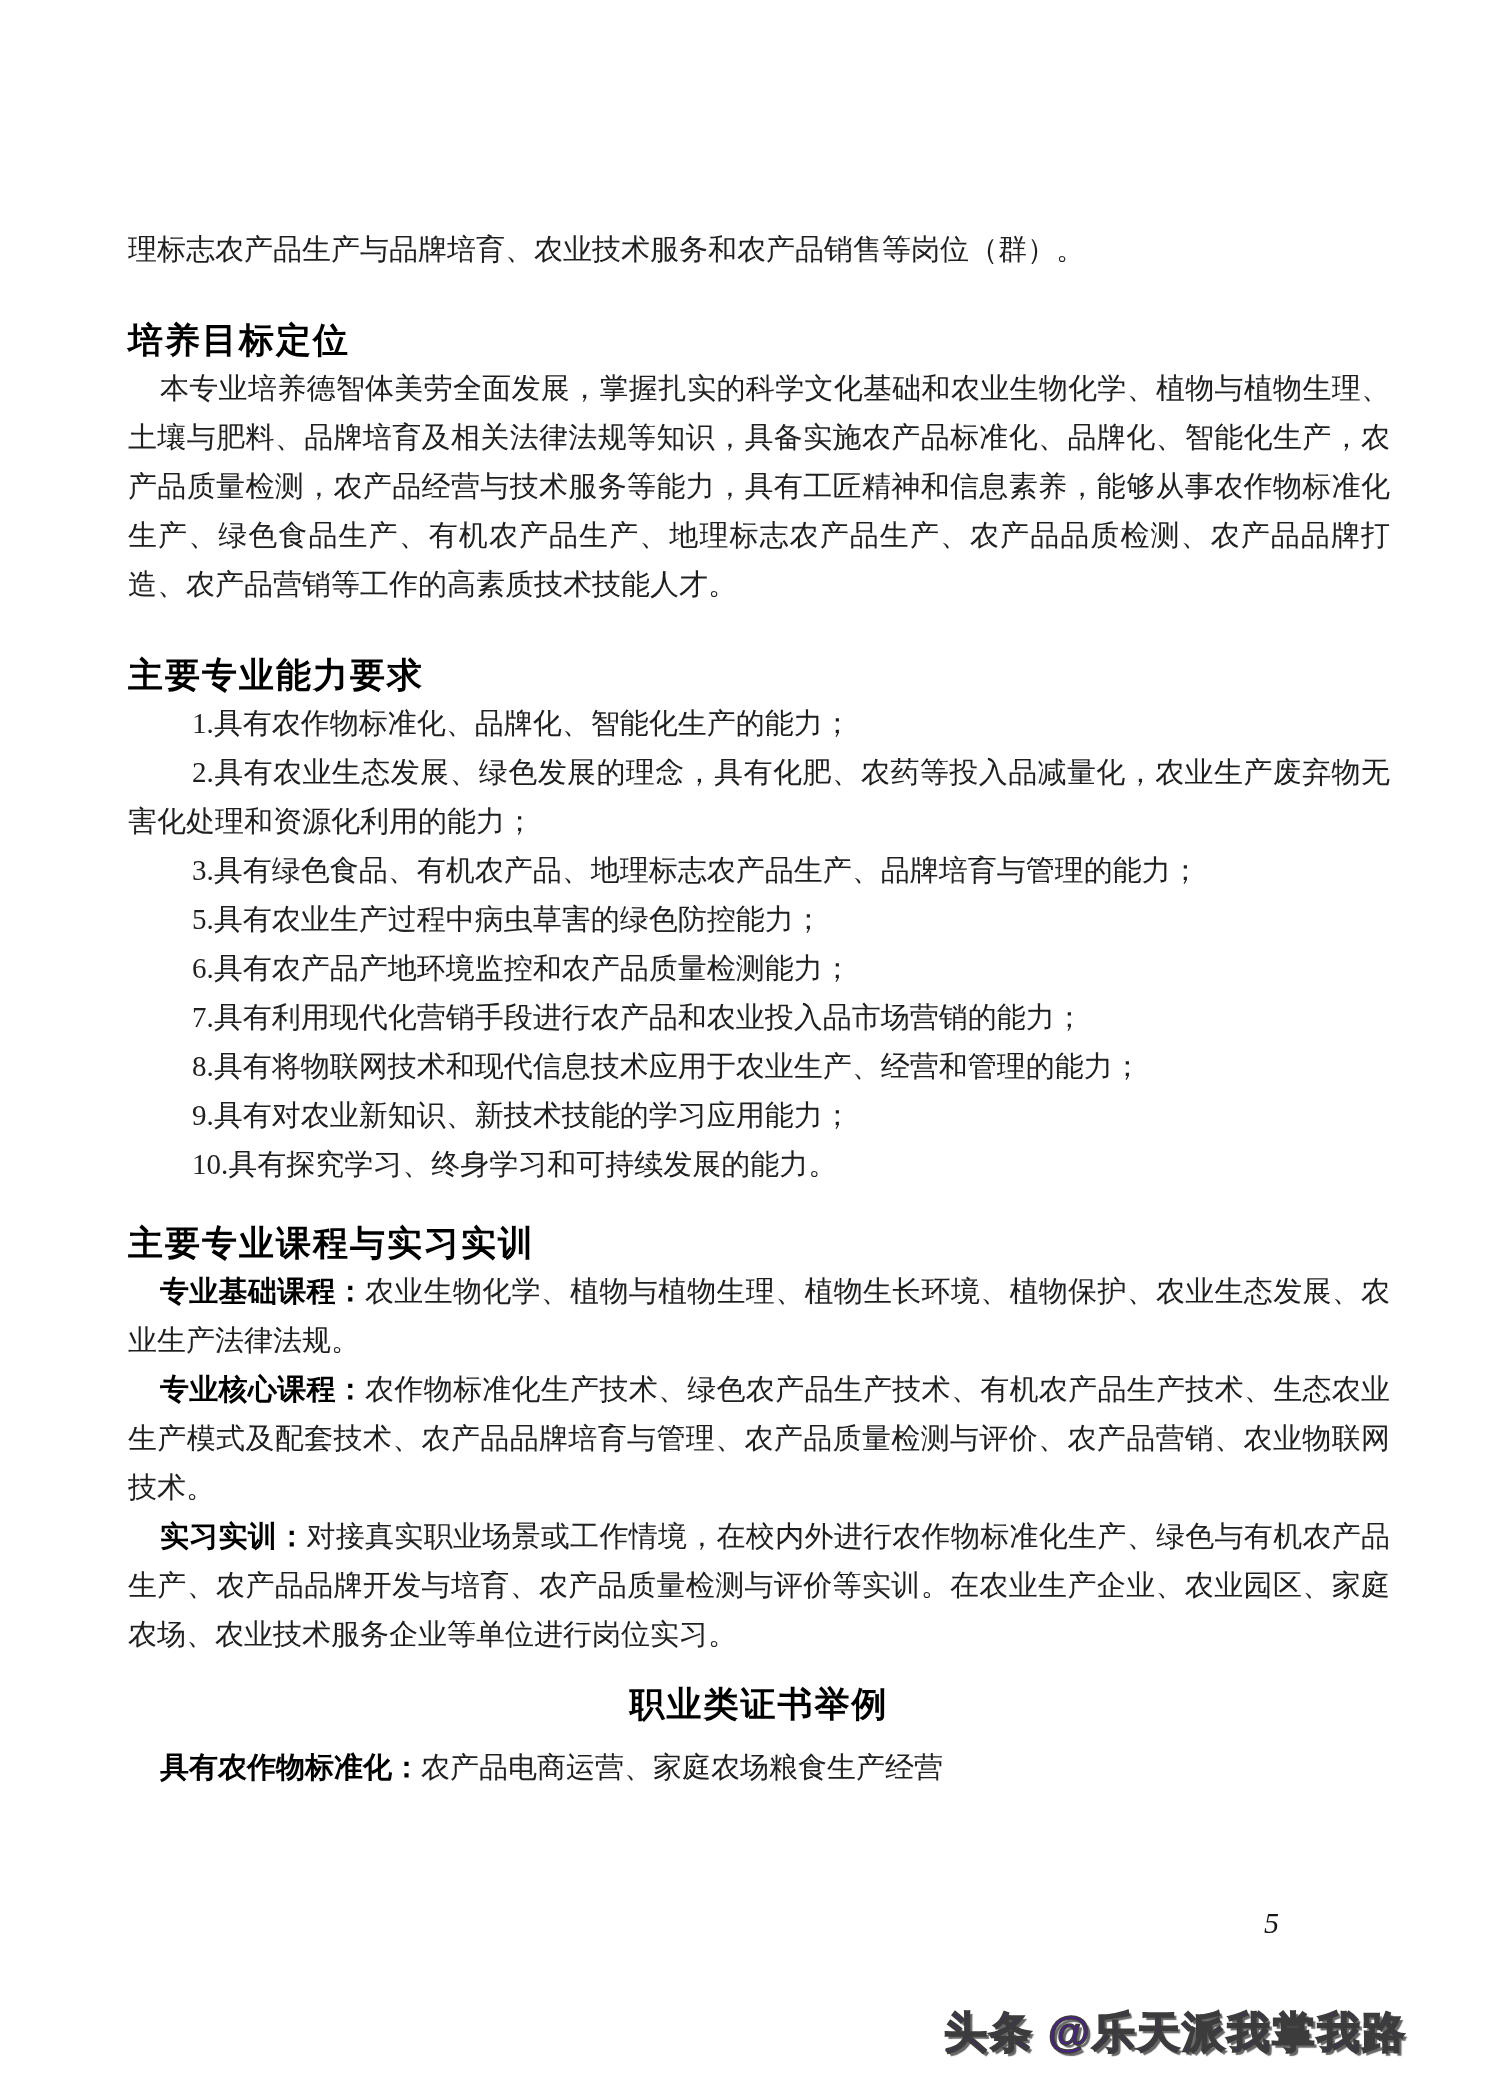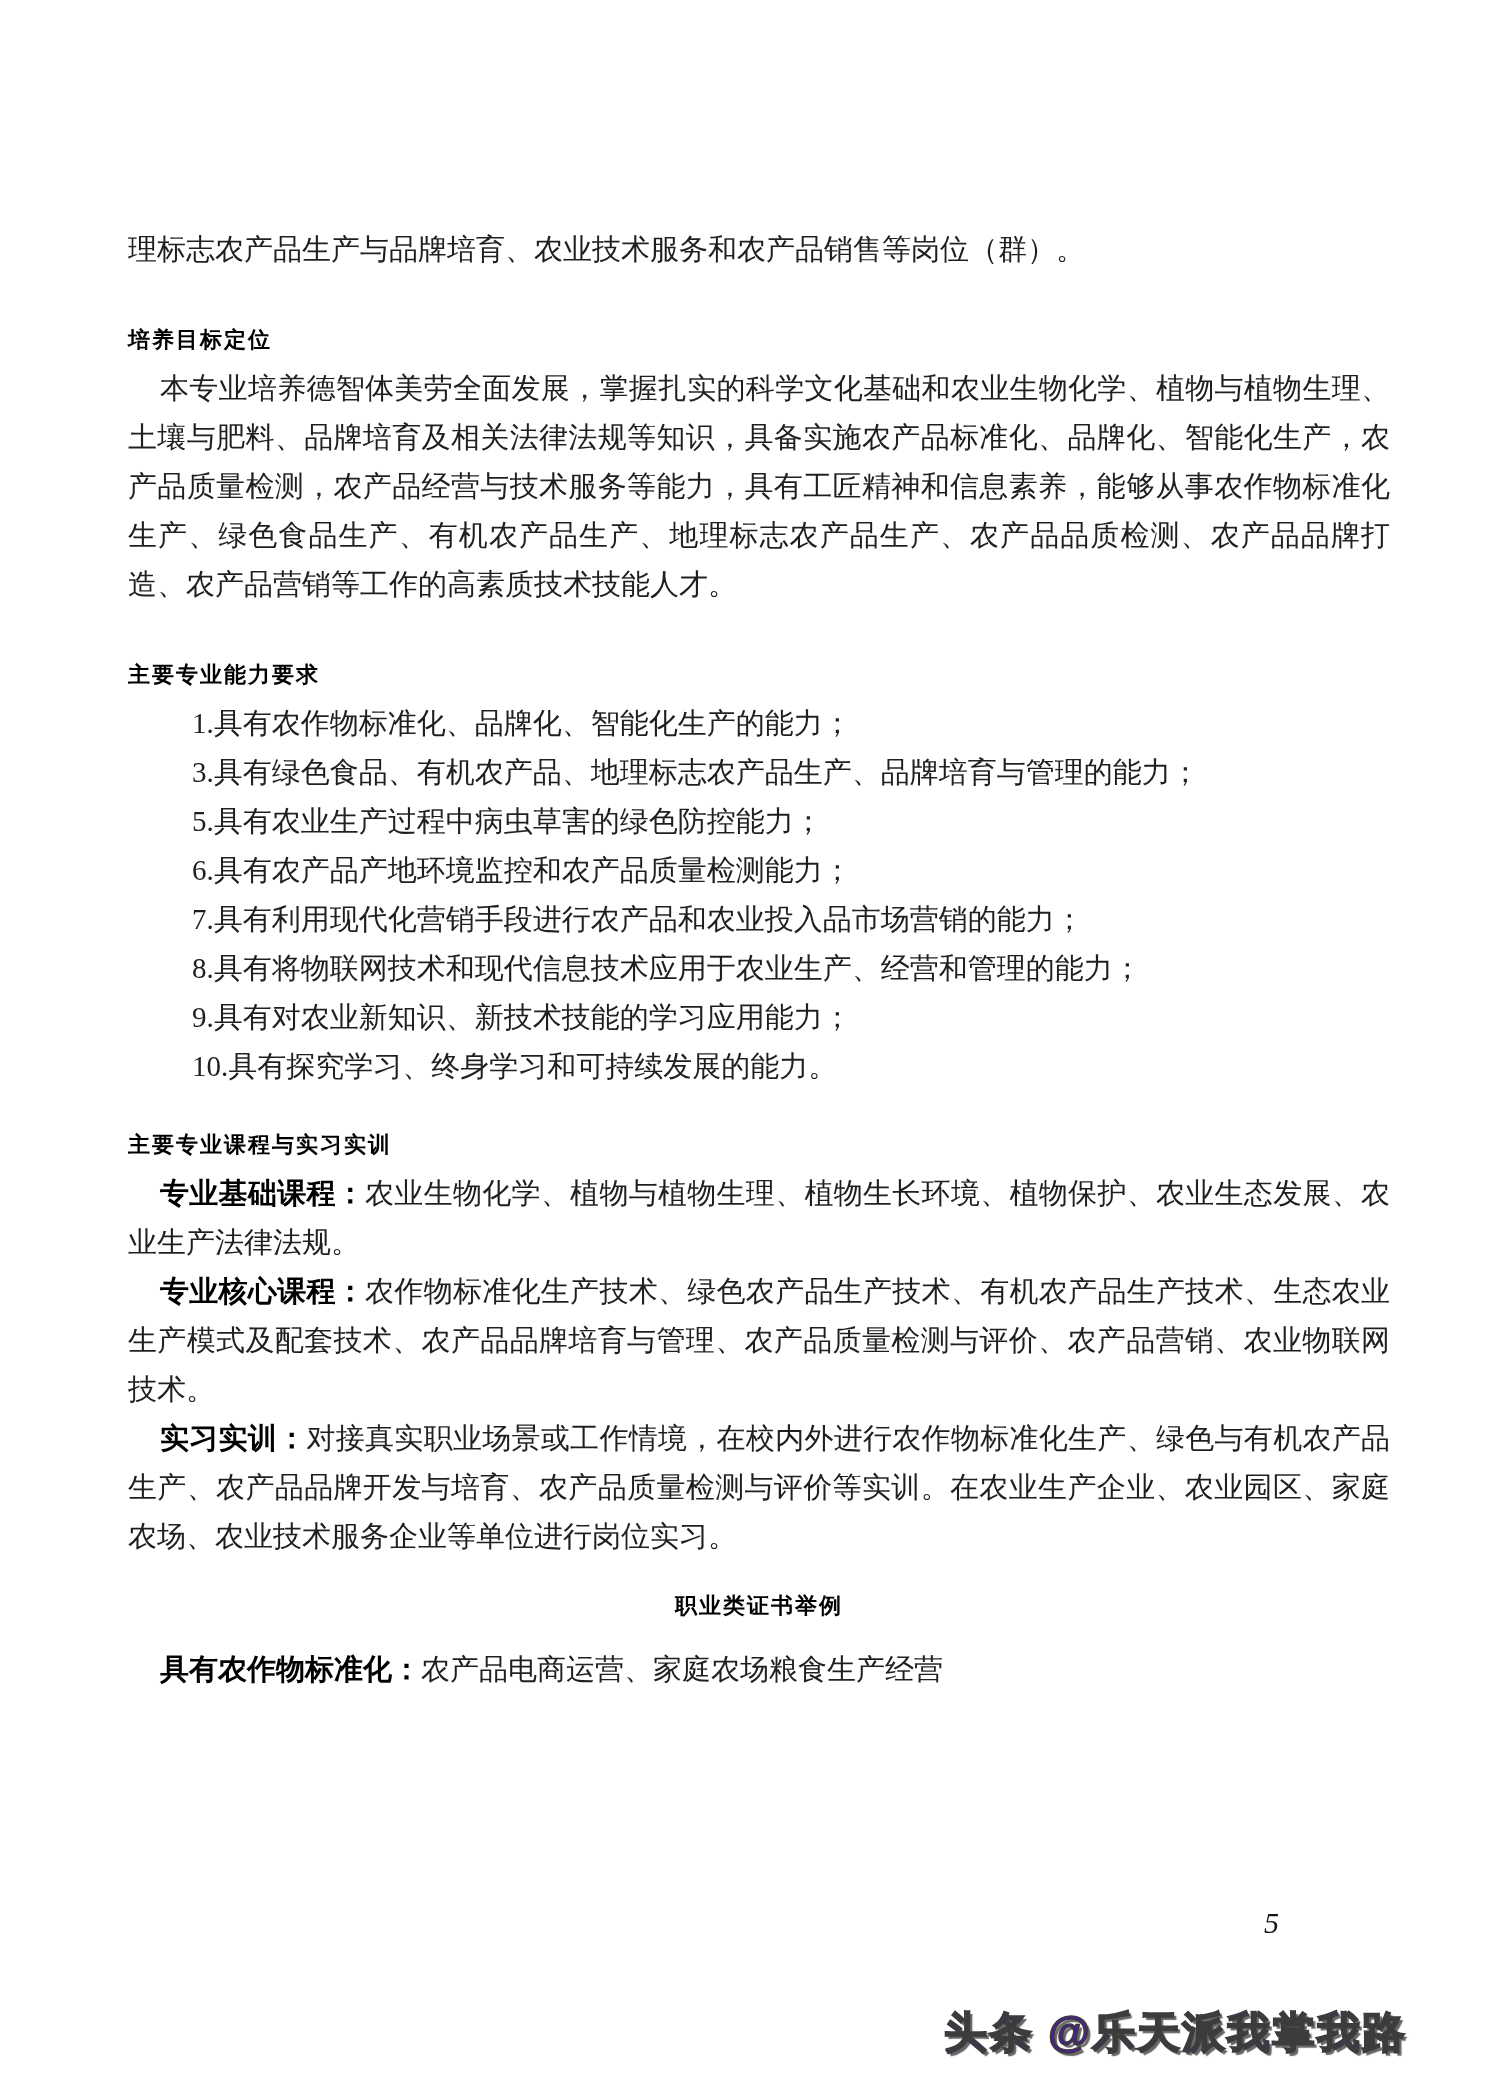--- a/index.html
+++ b/index.html
@@ -12,21 +12,21 @@
     overflow:hidden;
     font-family:"Liberation Serif","DejaVu Serif",serif;
     font-size:29px; line-height:49px;
     color:#1f1f1f;
   }
   .para { text-align:justify; }
   .indent { text-indent:32px; }
   .sec-h {
     font-family:"Liberation Sans","DejaVu Sans",sans-serif;
     font-weight:700; color:#000000;
-    font-size:22px; line-height:48px;
+    font-size:35px; line-height:48px;
     letter-spacing:2px;
   }
   .mt-a { margin-top:42px; }
   .mt-b { margin-top:42px; }
   .mt-c { margin-top:30px; }
   .mt-d { margin-top:21px;text-align:center; }
   .mt-e { margin-top:15px; }
   .num { display:inline-block; min-width:30px; }
   .blabel {
     font-family:"Liberation Sans","DejaVu Sans",sans-serif;
@@ -54,20 +54,21 @@
 
   <p class="para">理标志农产品生产与品牌培育、农业技术服务和农产品销售等岗位（群）。</p>
 
   <h2 class="sec-h mt-a">培养目标定位</h2>
   <p class="para indent">本专业培养德智体美劳全面发展，掌握扎实的科学文化基础和农业生物化学、植物与植物生理、土壤与肥料、品牌培育及相关法律法规等知识，具备实施农产品标准化、品牌化、智能化生产，农产品质量检测，农产品经营与技术服务等能力，具有工匠精神和信息素养，能够从事农作物标准化生产、绿色食品生产、有机农产品生产、地理标志农产品生产、农产品品质检测、农产品品牌打造、农产品营销等工作的高素质技术技能人才。</p>
 
   <h2 class="sec-h mt-b">主要专业能力要求</h2>
 
   <div>
     <p class="para indent"><span class="num">1.</span><span>具有农作物标准化、品牌化、智能化生产的能力；</span></p>
+    <p class="para indent"><span class="num">2.</span><span>具有农业生态发展、绿色发展的理念，具有化肥、农药等投入品减量化，农业生产废弃物无害化处理和资源化利用的能力；</span></p>
     <p class="para indent"><span class="num">3.</span><span>具有绿色食品、有机农产品、地理标志农产品生产、品牌培育与管理的能力；</span></p>
     <p class="para indent"><span class="num">5.</span><span>具有农业生产过程中病虫草害的绿色防控能力；</span></p>
     <p class="para indent"><span class="num">6.</span><span>具有农产品产地环境监控和农产品质量检测能力；</span></p>
     <p class="para indent"><span class="num">7.</span><span>具有利用现代化营销手段进行农产品和农业投入品市场营销的能力；</span></p>
     <p class="para indent"><span class="num">8.</span><span>具有将物联网技术和现代信息技术应用于农业生产、经营和管理的能力；</span></p>
     <p class="para indent"><span class="num">9.</span><span>具有对农业新知识、新技术技能的学习应用能力；</span></p>
     <p class="para indent"><span class="num">10.</span><span>具有探究学习、终身学习和可持续发展的能力。</span></p>
   </div>
 
   <h2 class="sec-h mt-c">主要专业课程与实习实训</h2>

